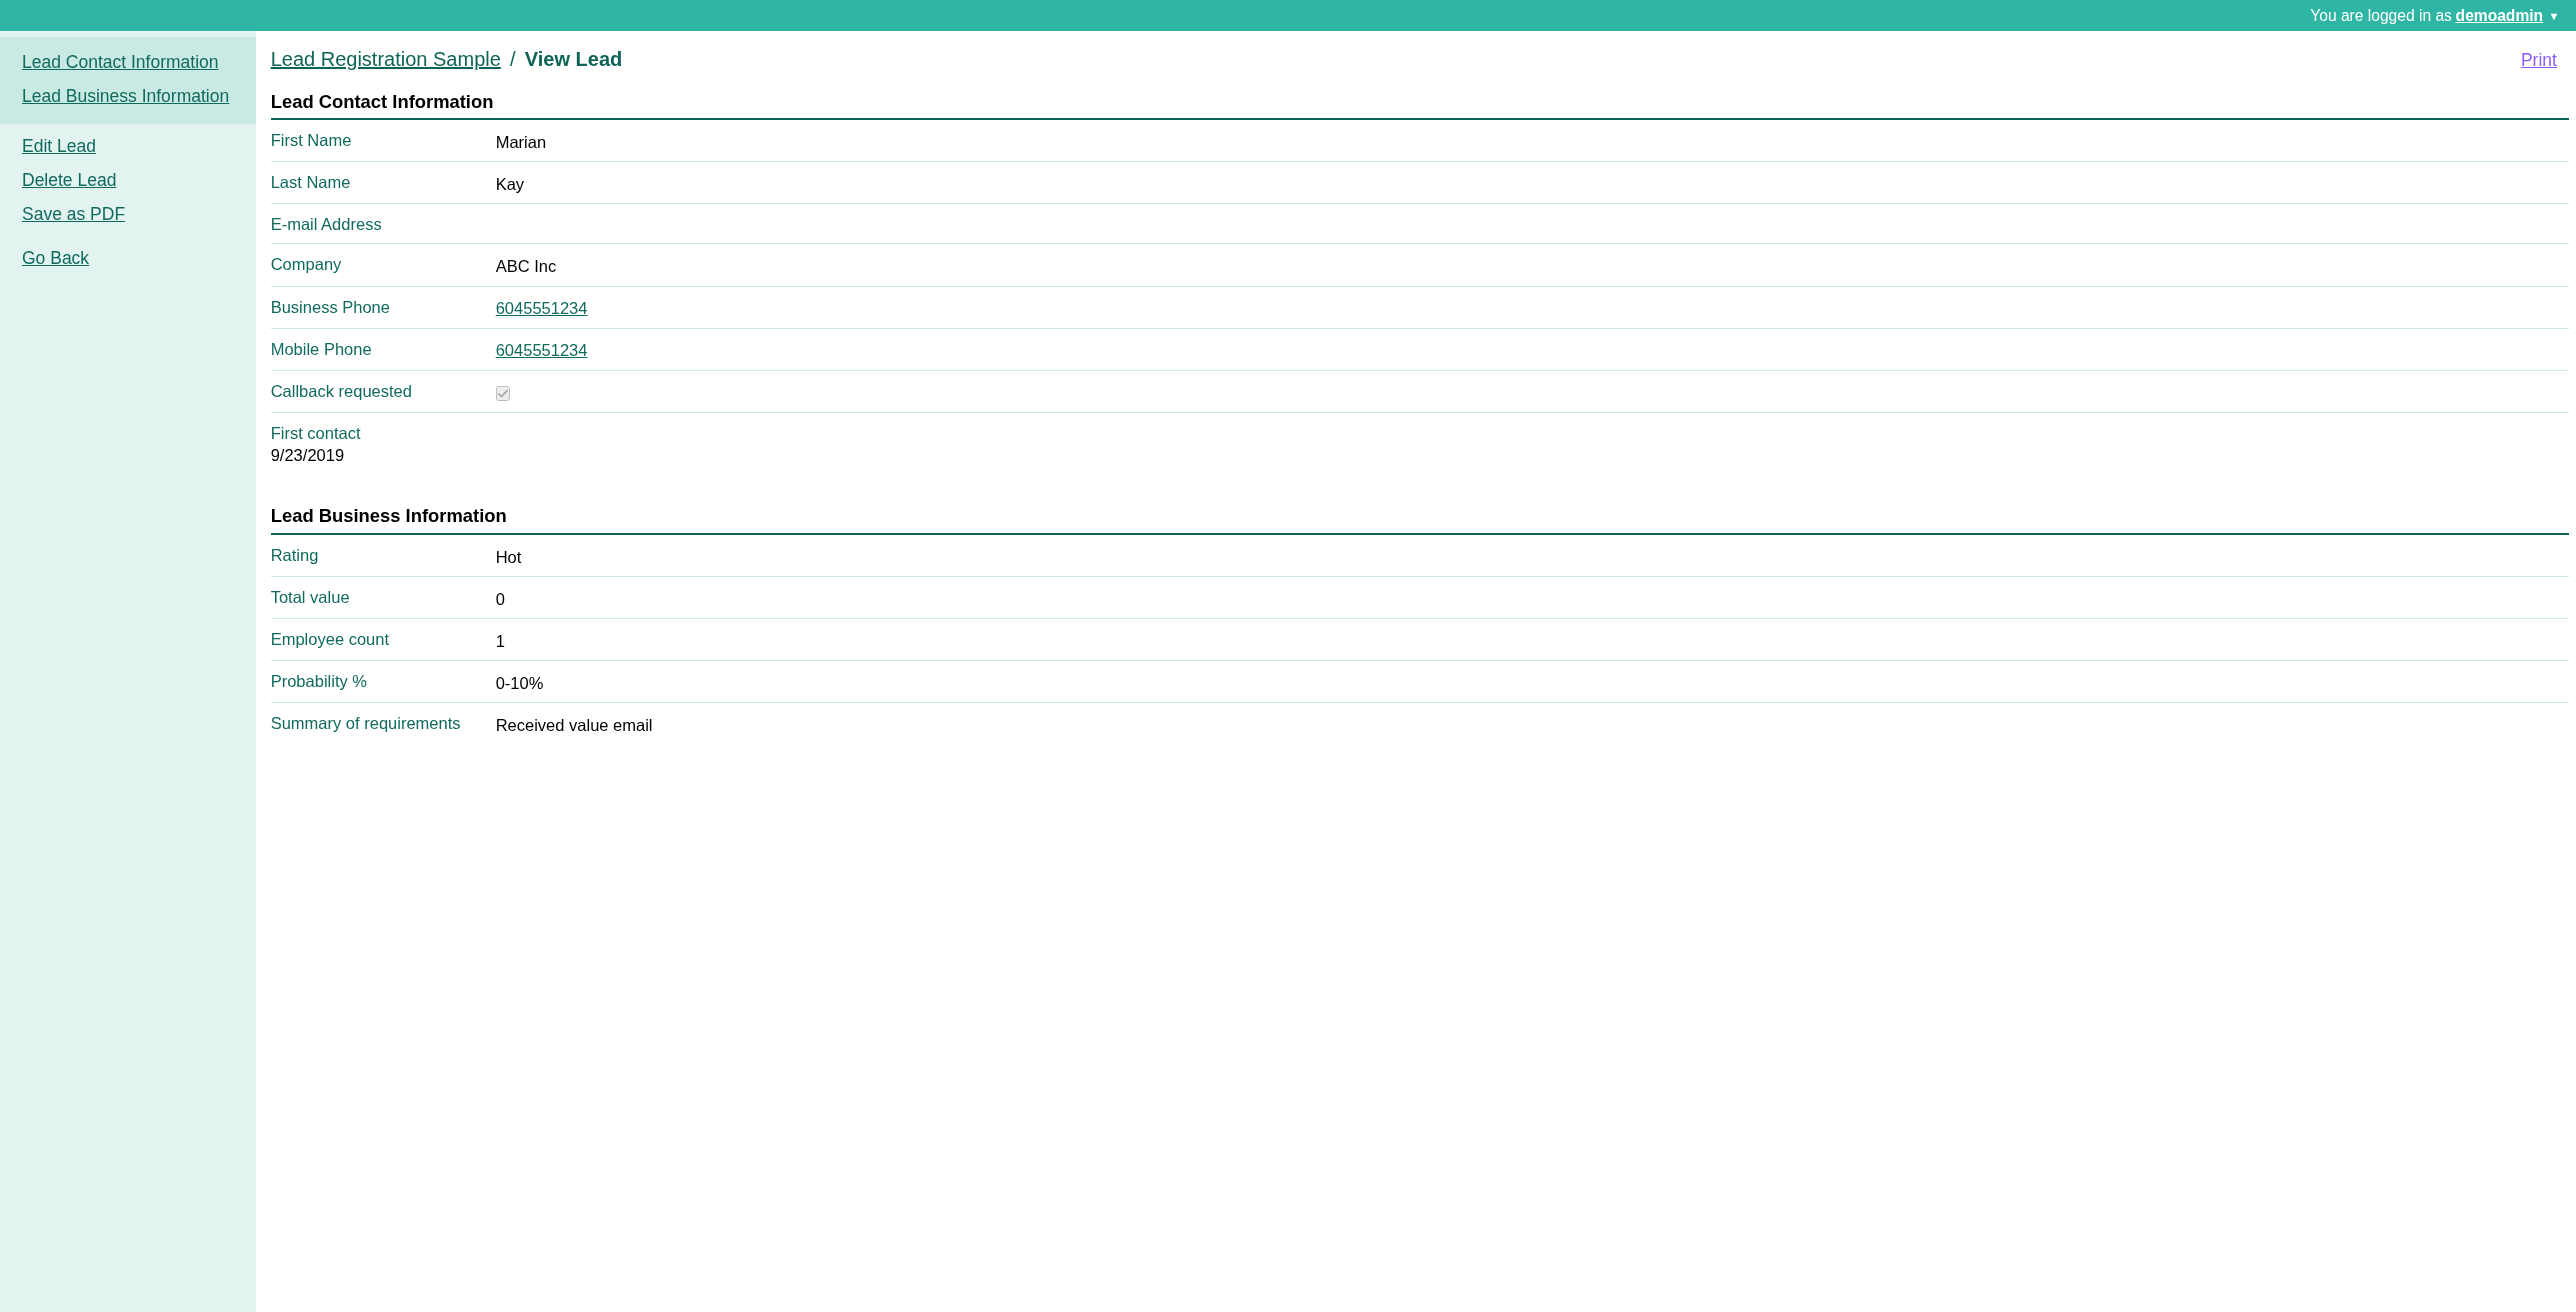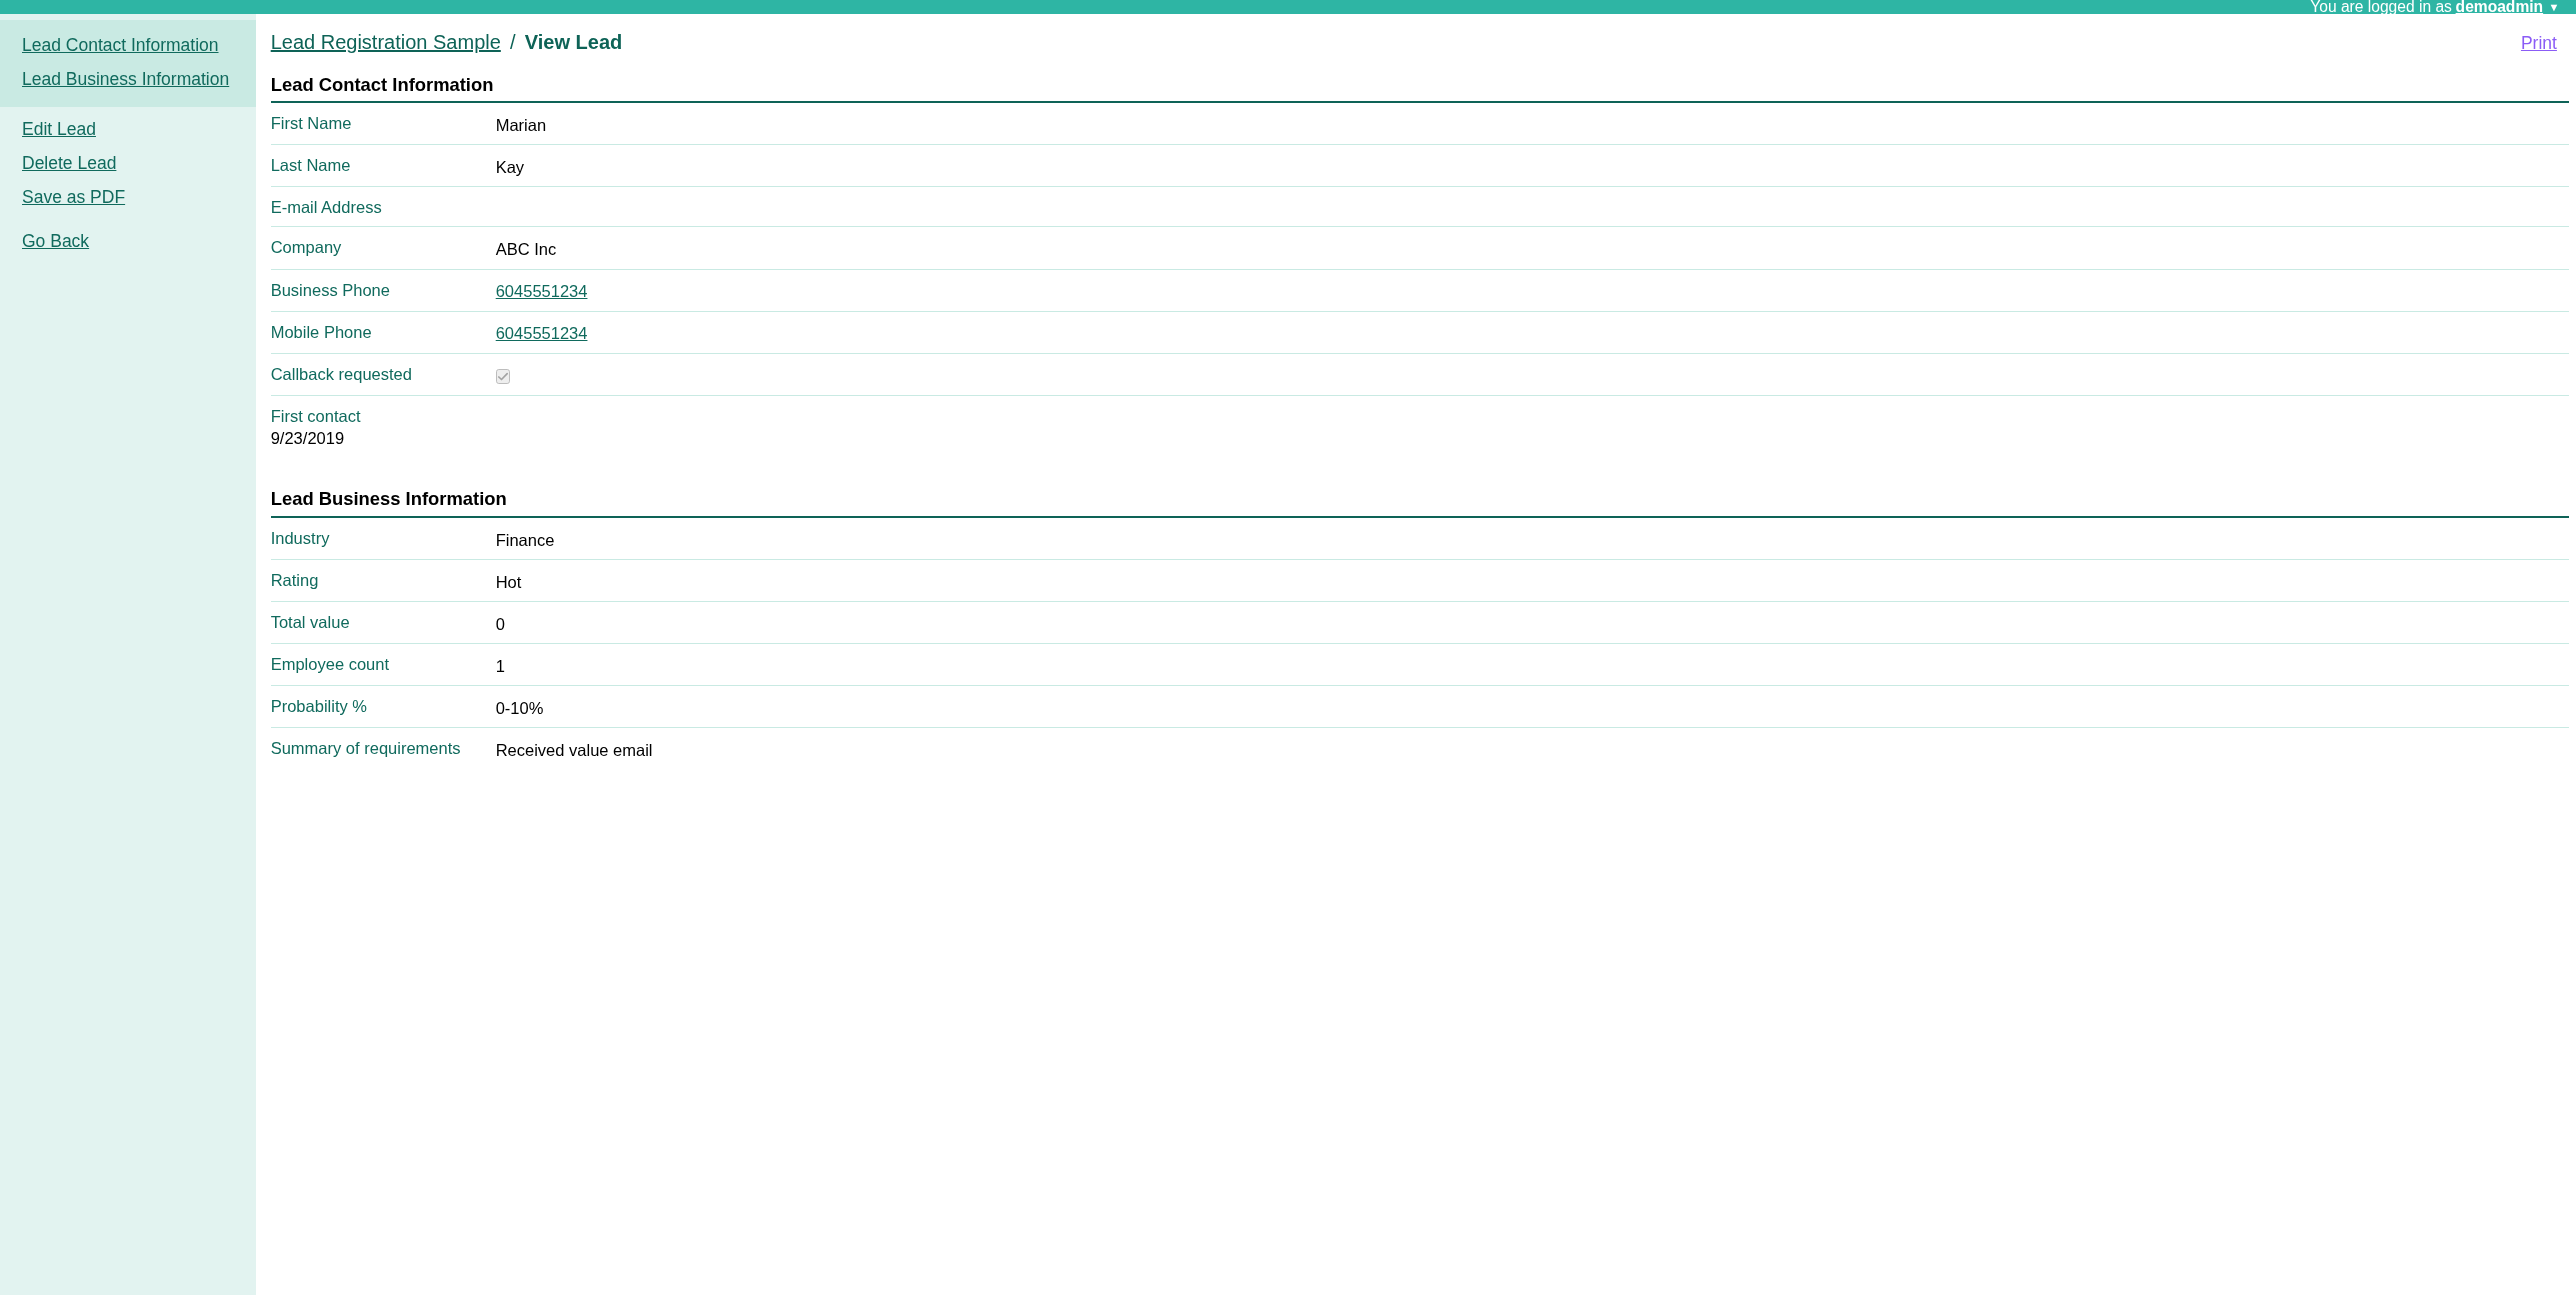--- a/index.html
+++ b/index.html
@@ -6,21 +6,21 @@
   html, body {
     font-family: "Helvetica Neue", Helvetica, Arial, sans-serif;
     font-size: 16.5px;
     background: #ffffff;
     color: #000;
     width: 100%;
     height: 100%;
   }
   .top-bar {
     background: #2eb5a4;
-    height: 14px;
+    height: 31px;
     display: flex;
     align-items: center;
     justify-content: flex-end;
     padding: 0 16.5px;
     color: #fff;
     font-size: 15.6px;
   }
   .top-bar .user-wrap {
     display: flex;
     align-items: center;
@@ -227,24 +227,20 @@
       </div>
     </div>
 
     <div class="field-row last-in-group">
       <div class="field-label">First contact</div>
       <div class="field-value">9/23/2019</div>
     </div>
 
     <h2 class="section-title">Lead Business Information</h2>
 
-    <div class="field-row">
-      <div class="field-label">Industry</div>
-      <div class="field-value">Finance</div>
-    </div>
 
     <div class="field-row">
       <div class="field-label">Rating</div>
       <div class="field-value">Hot</div>
     </div>
 
     <div class="field-row">
       <div class="field-label">Total value</div>
       <div class="field-value">0</div>
     </div>

